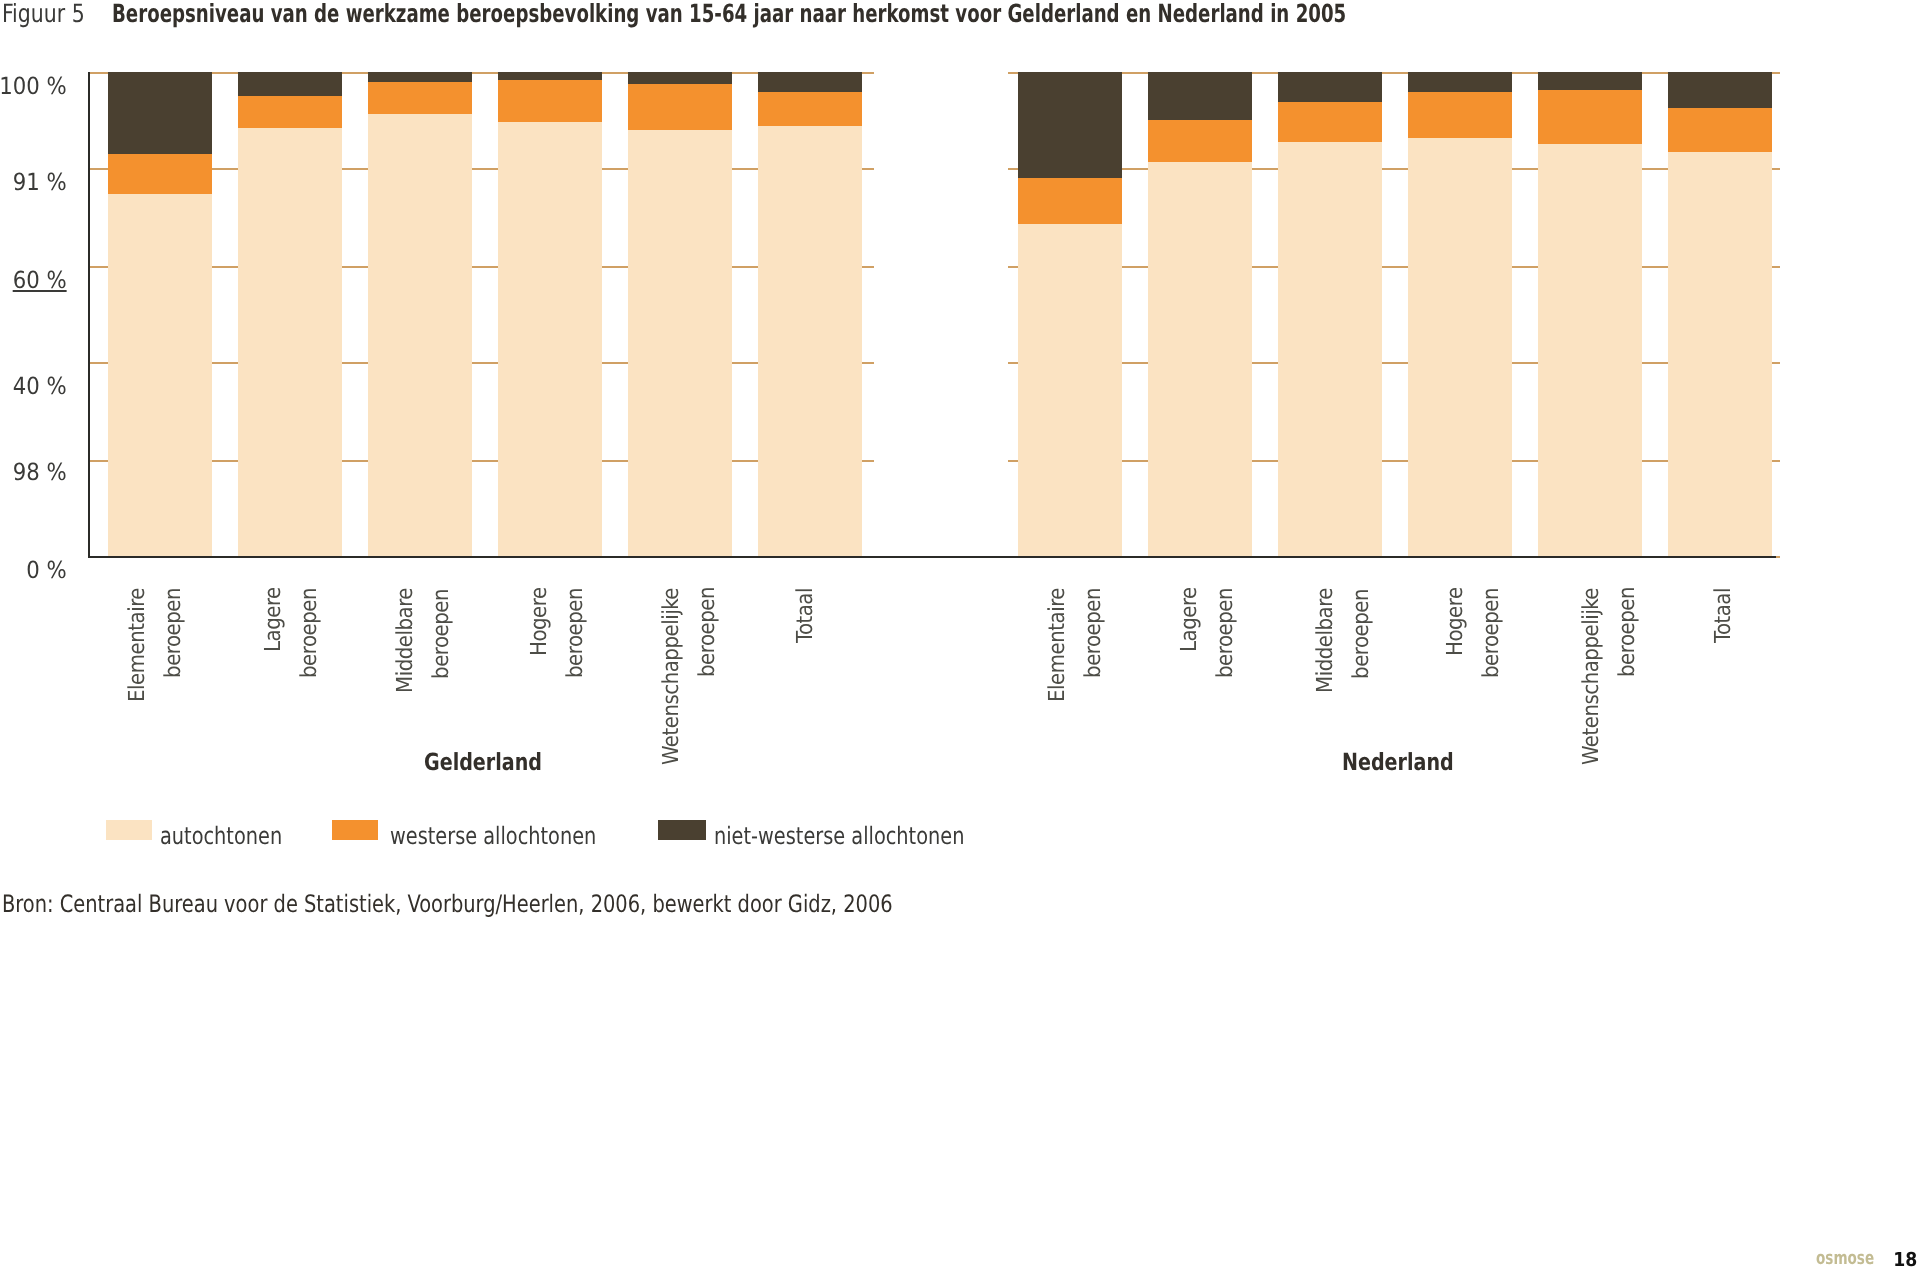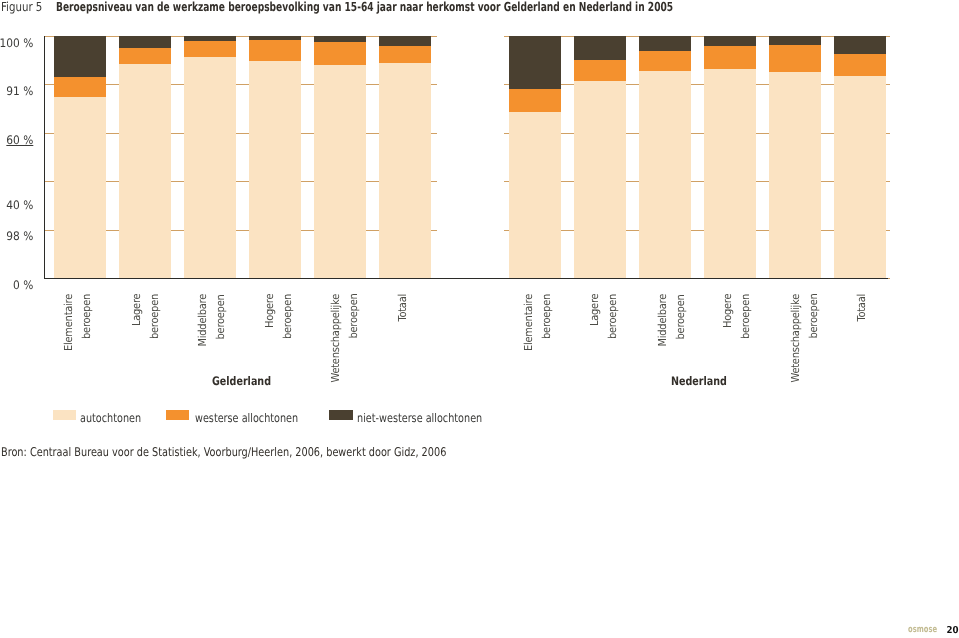--- a/index.html
+++ b/index.html
@@ -94,21 +94,21 @@
       <div class="bar" style="left:768.9px;top:36px;width:52px;height:8.711999999999989px;background:#4a4030;"></div>
       <div class="bar" style="left:833.9px;top:76.41400000000002px;width:52px;height:201.58599999999998px;background:#fbe3c2;"></div>
       <div class="bar" style="left:833.9px;top:54.392000000000024px;width:52px;height:22.02199999999999px;background:#f4912e;"></div>
       <div class="bar" style="left:833.9px;top:36.00000000000003px;width:52px;height:18.391999999999996px;background:#4a4030;"></div>
       <div class="axis" style="left:43.6px;top:36px;width:1.5px;height:243.3px;background:#2b2b28;"></div>
       <div class="axis" style="left:43.6px;top:278px;width:844.4px;height:1.3px;background:#2b2b28;"></div>
     </div>
 
   <div class="ylab" style="top:277.7px;">0 %</div>
   <div class="ylab" style="top:229.3px;">98 %</div>
-  <div class="ylab" style="top:198px;">40 %</div>
+  <div class="ylab" style="top:186px;">40 %</div>
   <div class="ylab" style="top:132.5px;text-decoration:underline;">60 %</div>
   <div class="ylab" style="top:84.1px;">91 %</div>
   <div class="ylab" style="top:35.7px;padding-left:32px;">100 %</div>
 
   <div class="catlabel" style="left:59.7px;">Elementaire
 beroepen</div>
   <div class="catlabel" style="left:127.7px;">Lagere
 beroepen</div>
   <div class="catlabel" style="left:193.6px;">Middelbare
 beroepen</div>
@@ -137,14 +137,14 @@
     <div class="legend-sw" style="left: 52.5px; background: rgb(251, 227, 194);"></div>
     <div class="legend-tx" style="left:80.0px;">autochtonen</div>
     <div class="legend-sw" style="left: 165.8px; background: rgb(244, 145, 46);"></div>
     <div class="legend-tx" style="left:195.0px;">westerse allochtonen</div>
     <div class="legend-sw" style="left: 329.2px; background: rgb(74, 64, 48);"></div>
     <div class="legend-tx" style="left:357.4px;">niet-westerse allochtonen</div>
   </div>
 
   <div class="source" style="left:1.2px;top:444.9px;">Bron: Centraal Bureau voor de Statistiek, Voorburg/Heerlen, 2006, bewerkt door Gidz, 2006</div>
   <div class="foot-brand" style="left:908.4px;top:623.8px;">osmose</div>
-  <div class="foot-page" style="left:946.6px;top:625.2px;">20</div>
+  <div class="foot-page" style="left:946.6px;top:625.2px;">18</div>
 </div>
 
 </body></html>

